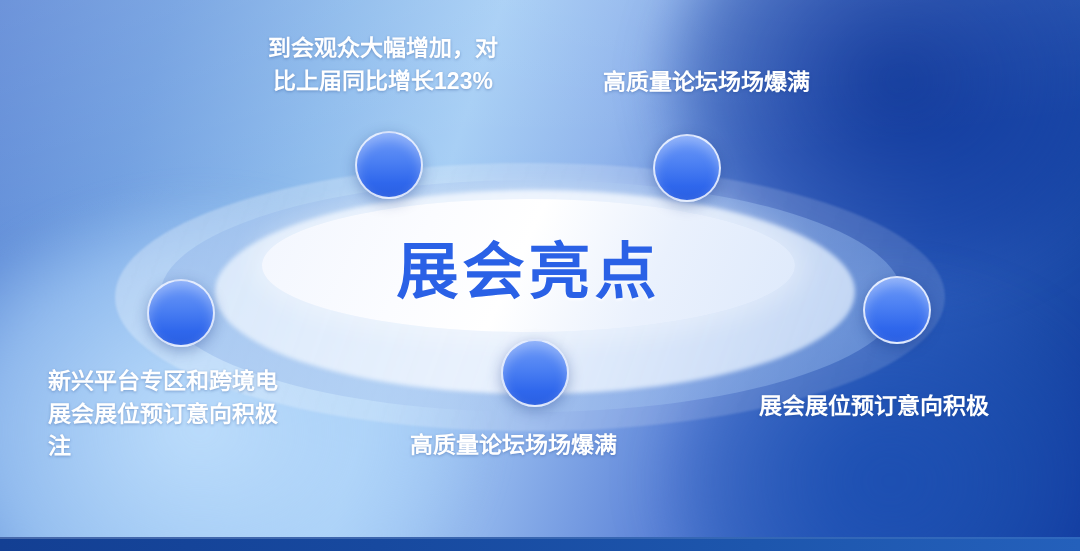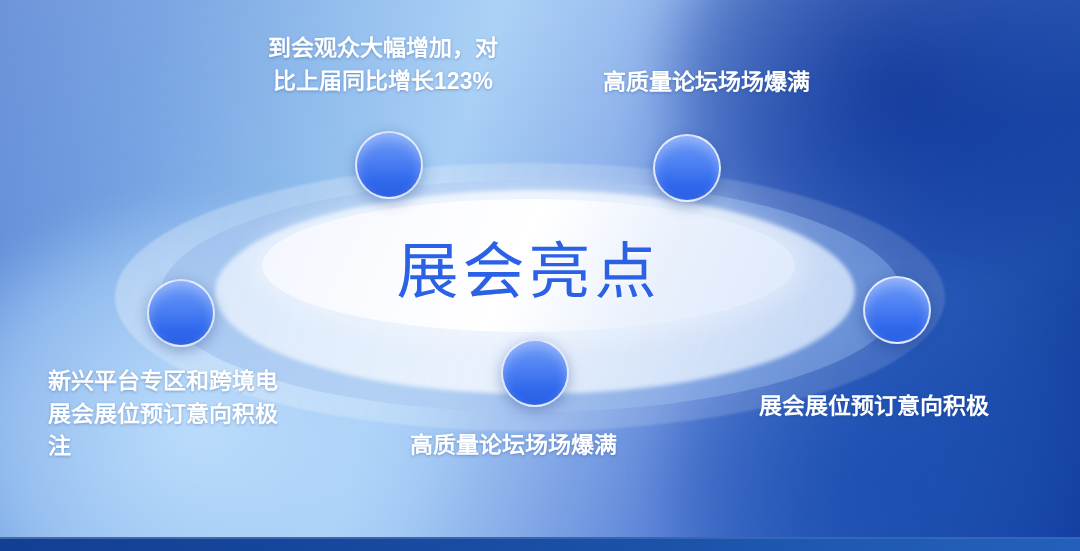--- a/index.html
+++ b/index.html
@@ -126,21 +126,21 @@
   .center-title {
     position: absolute;
     left: 262px;
     top: 199px;
     width: 533px;
     height: 133px;
     display: flex;
     align-items: center;
     justify-content: center;
     font-size: 62px;
-    font-weight: normal;
+    font-weight: bold;
     letter-spacing: 4px;
     color: #2a61e6;
     text-shadow: 0 2px 3px rgba(255,255,255,0.85);
     white-space: nowrap;
   }
 
   
   .node {
     position: absolute;
     width: 68px;

